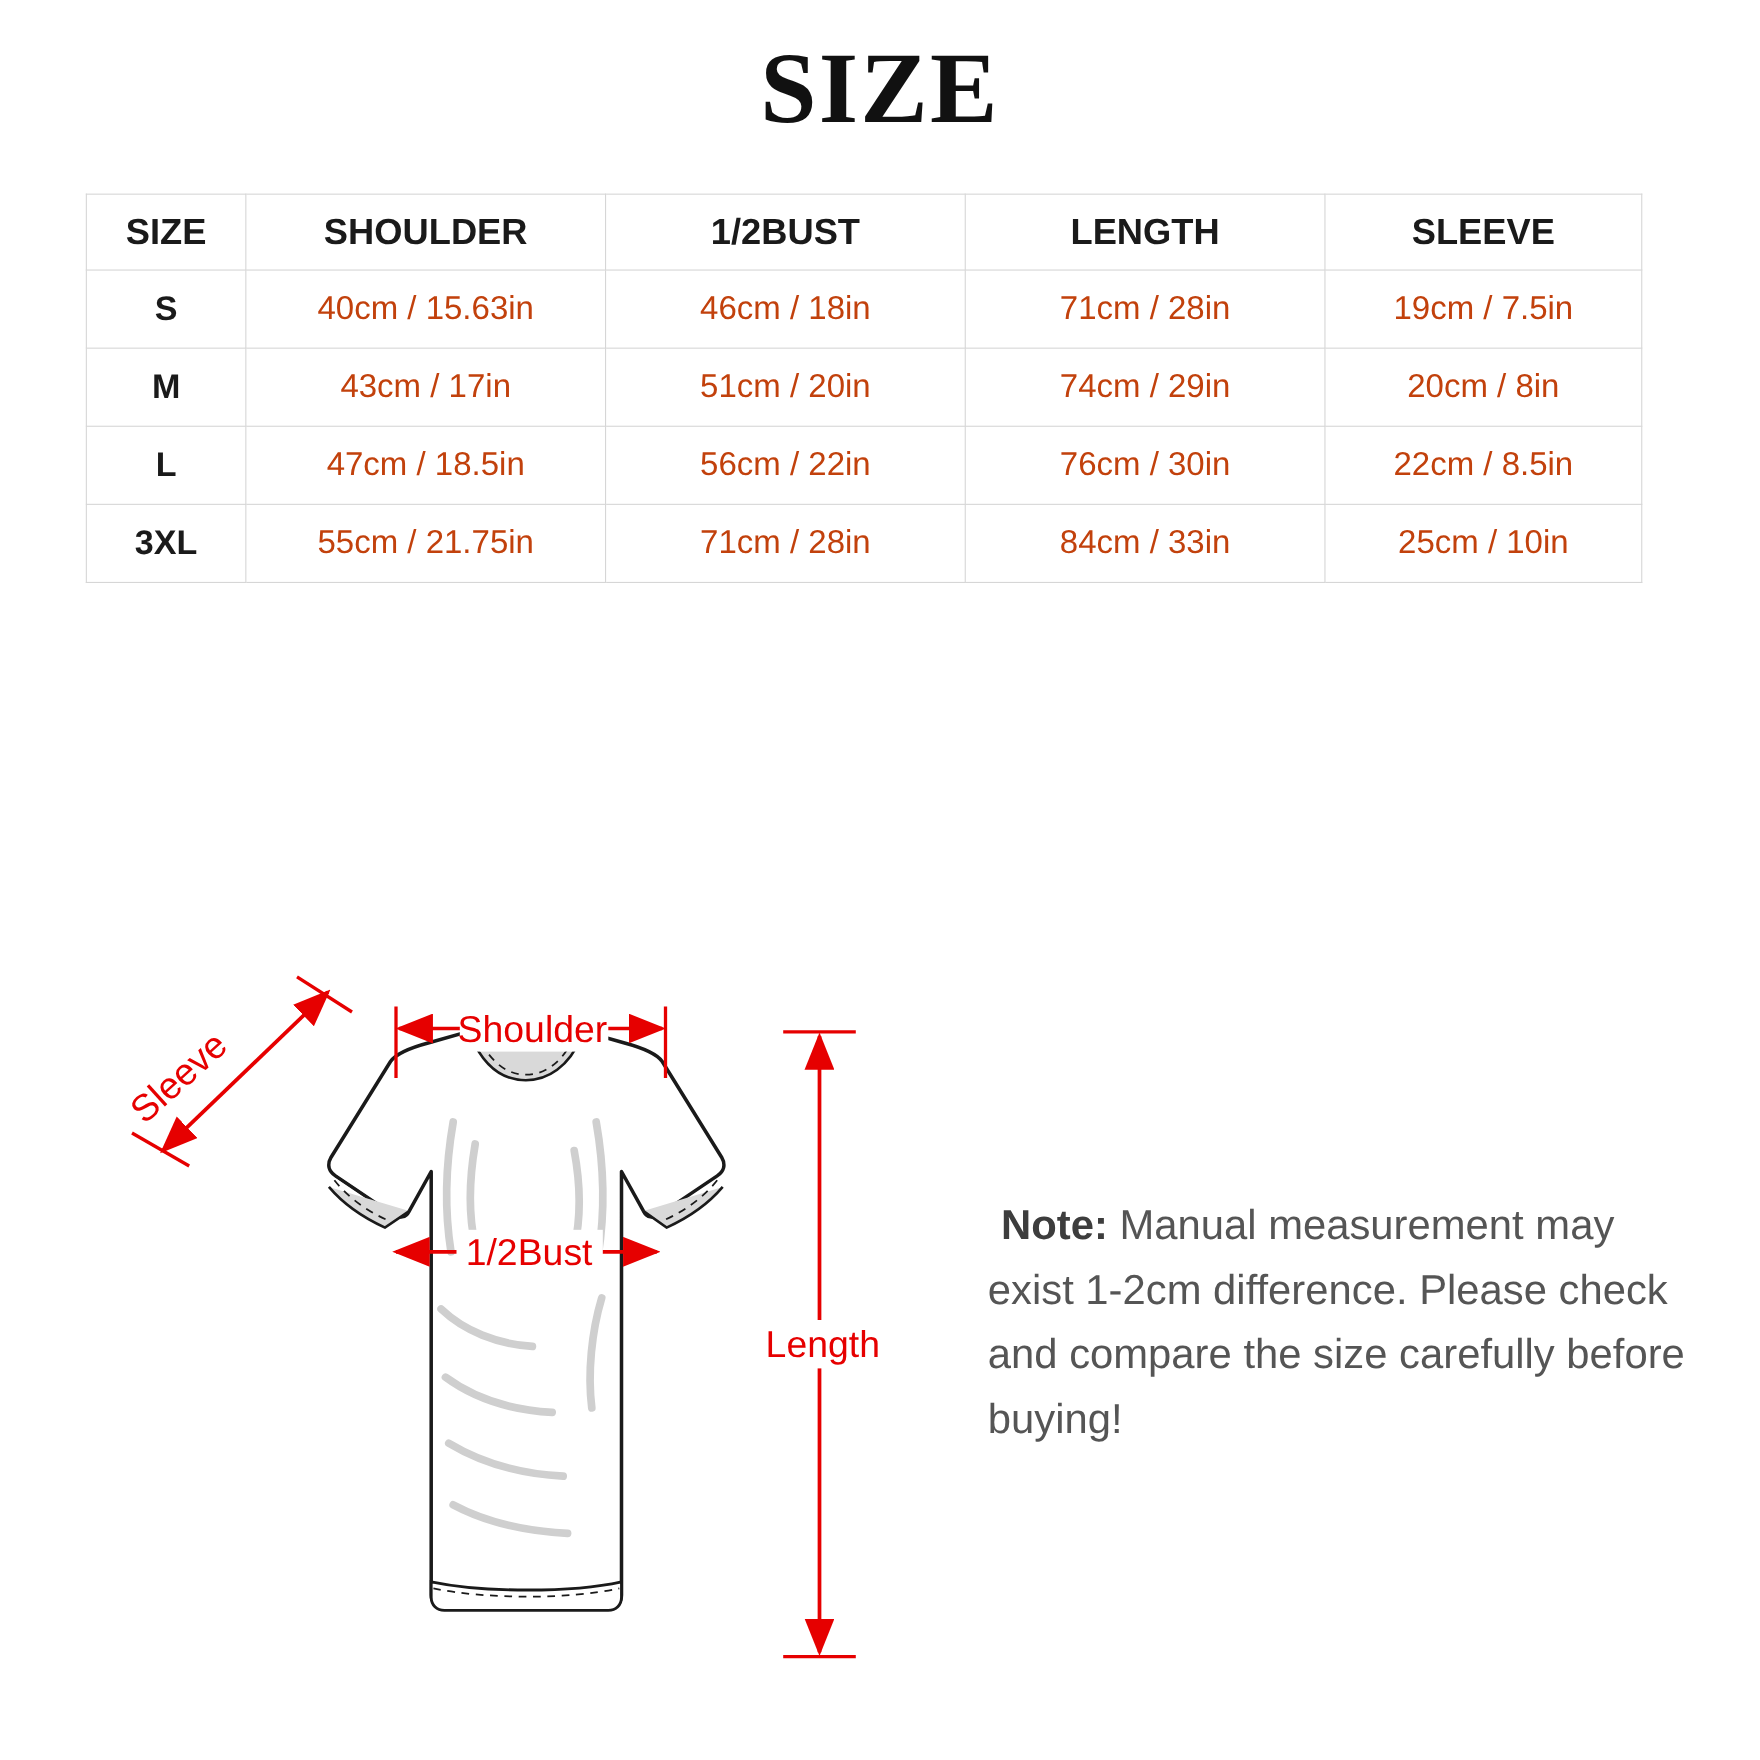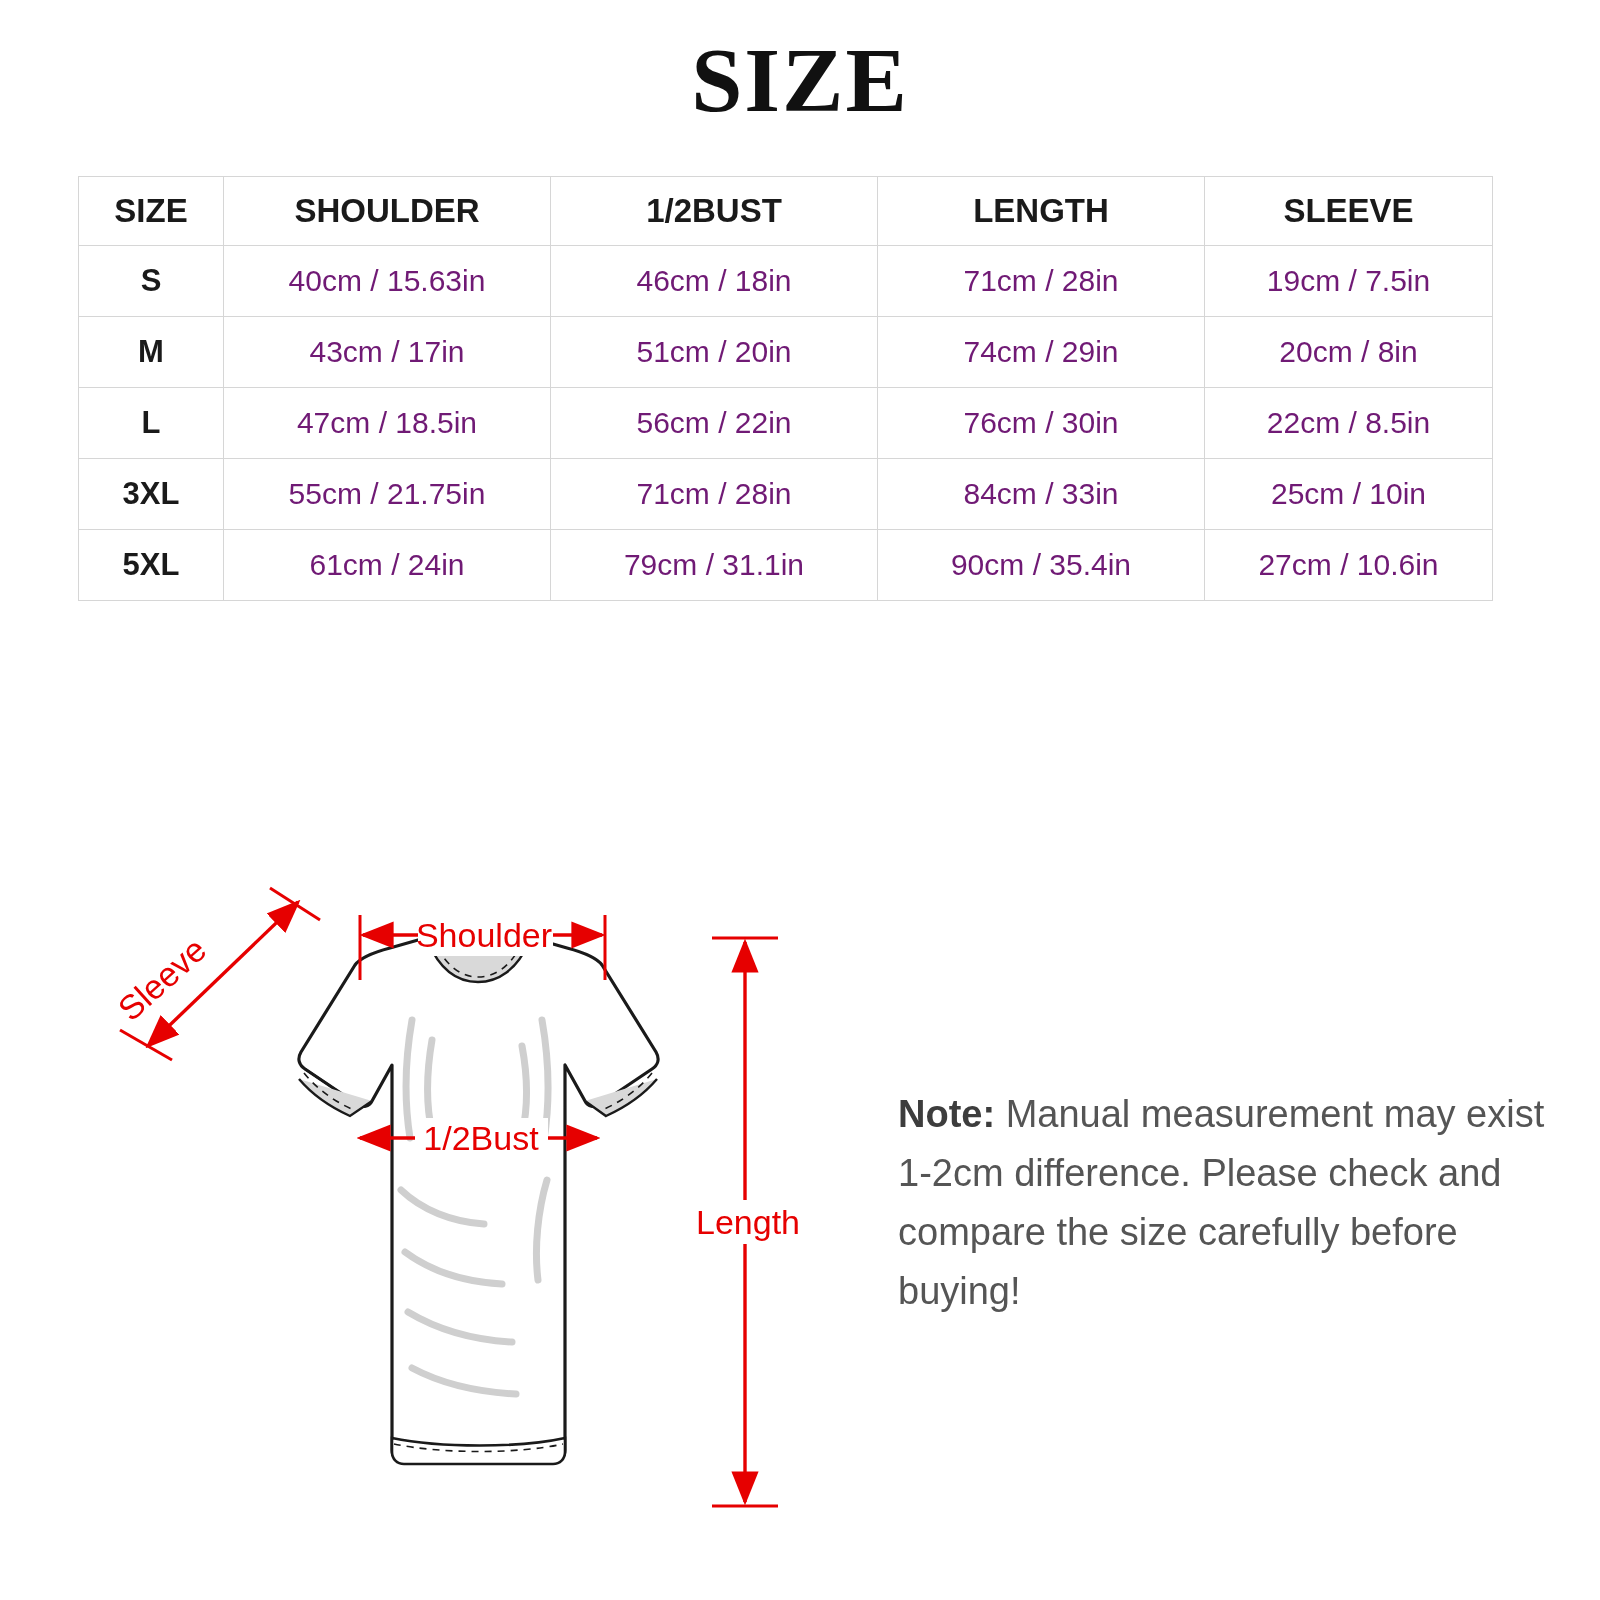--- a/index.html
+++ b/index.html
@@ -53,21 +53,21 @@
     height: 68px;
   }
   #size-table tbody td.size-cell {
     font-size: 31px;
     font-weight: 700;
     color: #1a1a1a;
   }
   #size-table tbody td.val-cell {
     font-size: 30px;
     font-weight: 400;
-    color: #701a75;
+    color: #c2410c;
   }
   col.c-size   { width: 145px; }
   col.c-should { width: 327px; }
   col.c-bust   { width: 327px; }
   col.c-length { width: 327px; }
   col.c-sleeve { width: 288px; }
 
   
   #illustration {
     position: absolute;
@@ -84,20 +84,21 @@
     left: 898px;
     top: 1085px;
     width: 650px;
     font-size: 38px;
     line-height: 1.55;
     color: #555555;
   }
   #note .note-label {
     font-weight: 700;
     color: #3d3d3d;
+    margin-left: 12px;
   }
 </style>
 </head>
 <body>
 
 <div id="title">SIZE</div>
 
 <table id="size-table">
   <colgroup>
     <col class="c-size">
@@ -136,27 +137,20 @@
       <td class="val-cell">56cm / 22in</td>
       <td class="val-cell">76cm / 30in</td>
       <td class="val-cell">22cm / 8.5in</td>
     </tr>
     <tr>
       <td class="size-cell">3XL</td>
       <td class="val-cell">55cm / 21.75in</td>
       <td class="val-cell">71cm / 28in</td>
       <td class="val-cell">84cm / 33in</td>
       <td class="val-cell">25cm / 10in</td>
-    </tr>
-    <tr>
-      <td class="size-cell">5XL</td>
-      <td class="val-cell">61cm / 24in</td>
-      <td class="val-cell">79cm / 31.1in</td>
-      <td class="val-cell">90cm / 35.4in</td>
-      <td class="val-cell">27cm / 10.6in</td>
     </tr>
   </tbody>
 </table>
 
 <div id="illustration">
   <svg width="800" height="700" viewBox="0 0 800 700" xmlns="http://www.w3.org/2000/svg">
     <defs>
       <marker id="arrH" markerWidth="10" markerHeight="10" refX="9" refY="4" orient="auto">
         <path d="M0,0 L10,4 L0,8 z" fill="#e60000"></path>
       </marker>

